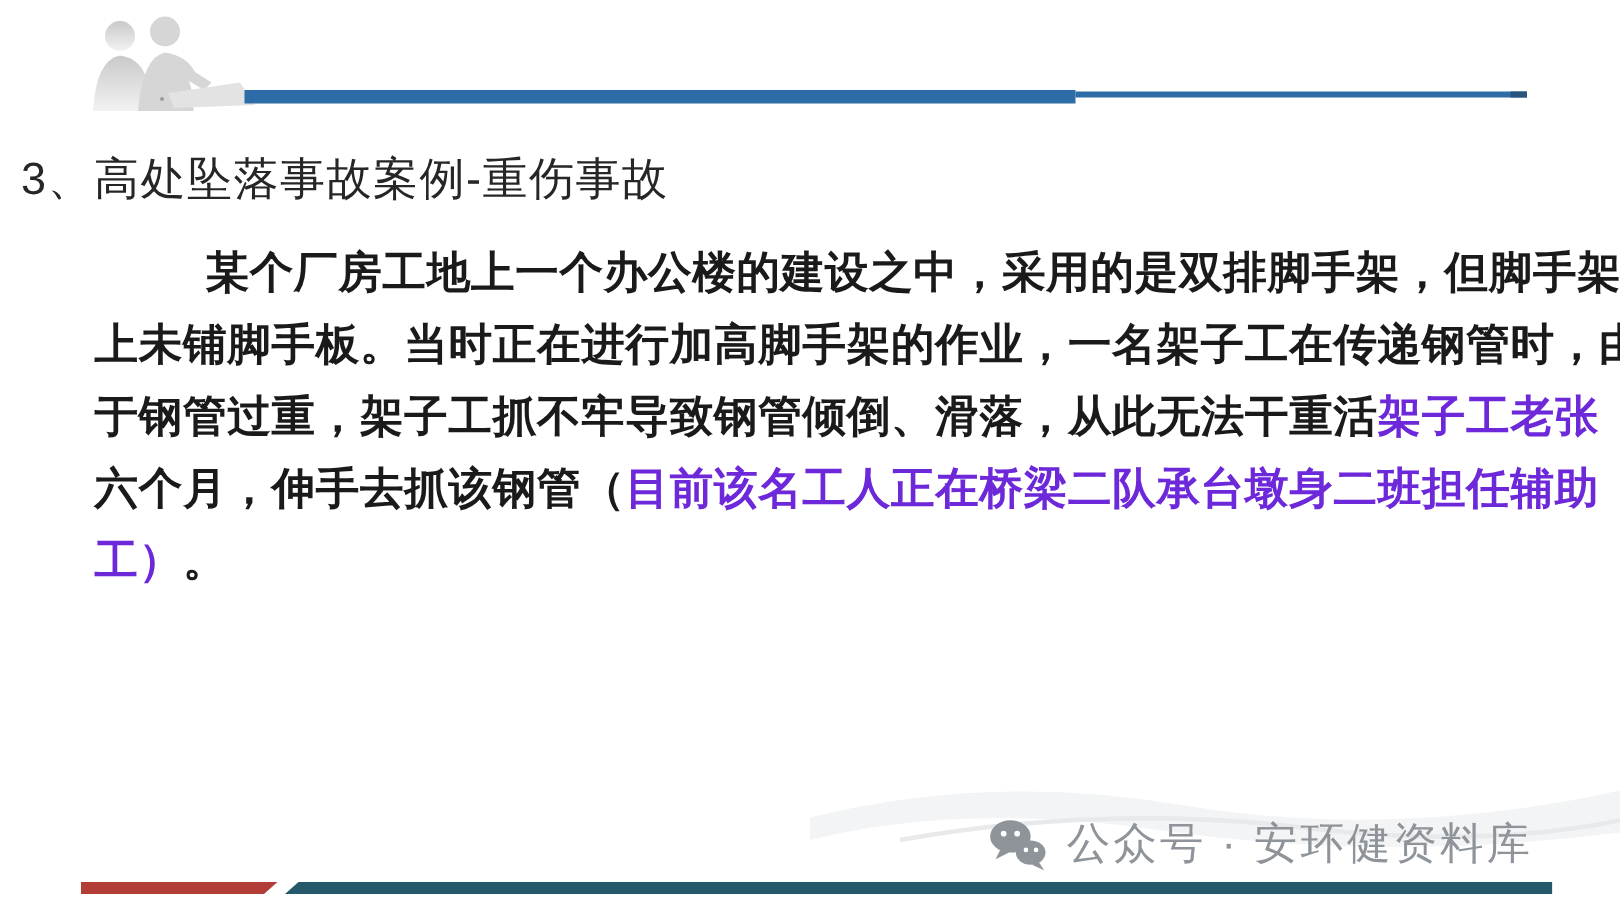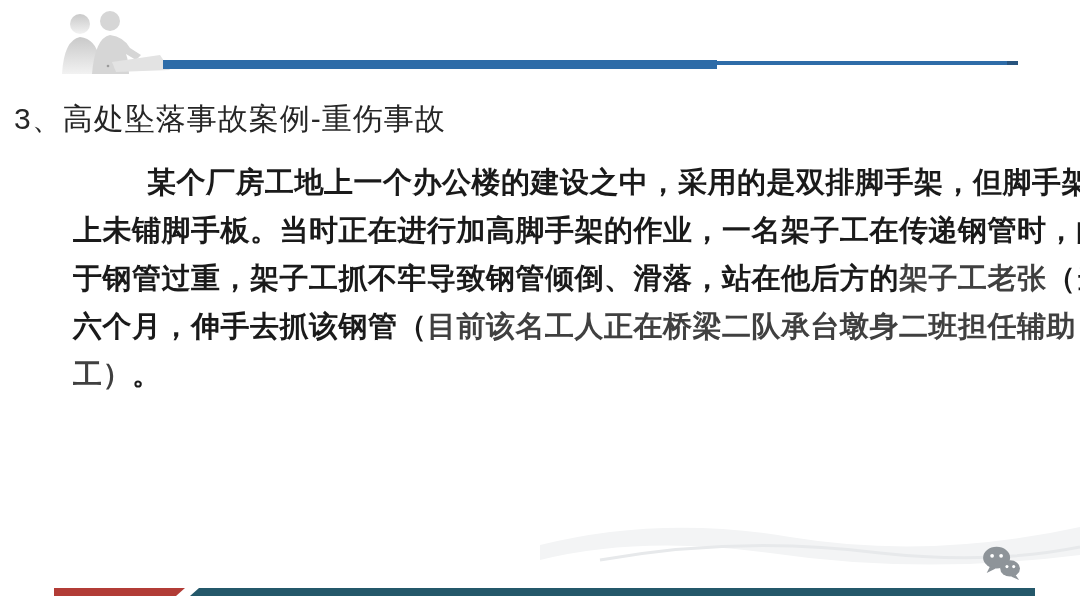--- a/index.html
+++ b/index.html
@@ -22,23 +22,23 @@
     font-size:30px;color:#262626;letter-spacing:1px;font-weight:500;
     white-space:nowrap;
   }
 
   
   .case-paragraph{
     position:absolute;left:63px;top:158px;width:960px;
     font-size:29px;font-weight:bold;color:#1a1a1a;
     line-height:48px;letter-spacing:0.5px;
   }
-  .case-paragraph .line{white-space:nowrap;margin-left:10px;}
+  .case-paragraph .line{white-space:nowrap;}
   .case-paragraph .line.indent{text-indent:74px;}
-  .case-paragraph .red{color:#404040;}
+  .case-paragraph .red{color:#6d28d9;}
 
   
   .cause-line{
     position:absolute;left:74px;top:458px;
     font-family:"Liberation Serif","DejaVu Serif",serif;
     font-size:28px;color:#2e3192;letter-spacing:0.5px;white-space:nowrap;
   }
 
   
   .footer-waves{position:absolute;right:0;top:505px;width:540px;height:85px;pointer-events:none;}
@@ -81,21 +81,21 @@
   <div class="top-bar-thick"></div>
   <div class="top-bar-thin">
     <div class="endcap"></div>
   </div>
 
   <div class="slide-title">3、高处坠落事故案例-重伤事故</div>
 
   <div class="case-paragraph">
       <div class="line indent"><span>某个厂房工地上一个办公楼的建设之中，采用的是双排脚手架，但脚手架</span></div>
       <div class="line"><span>上未铺脚手板。当时正在进行加高脚手架的作业，一名架子工在传递钢管时，由</span></div>
-      <div class="line"><span>于钢管过重，架子工抓不牢导致钢管倾倒、滑落，站在他后方的</span><span class="red">架子工老张</span><span>（当</span></div>
+      <div class="line"><span>于钢管过重，架子工抓不牢导致钢管倾倒、滑落，从此无法干重活</span><span class="red">架子工老张</span><span>（当</span></div>
       <div class="line"><span>六个月，伸手去抓该钢管（</span><span class="red">目前该名工人正在桥梁二队承台墩身二班担任辅助</span></div>
       <div class="line"><span class="red">工）</span><span>。</span></div>
     </div>
 
 
   <svg class="footer-waves" viewBox="0 0 540 85" aria-hidden="true">
     <path d="M0 40 Q120 10 250 32 Q390 55 540 22 L540 50 Q380 70 230 48 Q100 30 0 55 Z" fill="#f3f4f5"></path>
     <path d="M60 55 Q200 30 340 48 Q450 60 540 42" fill="none" stroke="#e7e9eb" stroke-width="3"></path>
   </svg>
 
@@ -107,18 +107,19 @@
         <ellipse cx="31" cy="26" rx="11" ry="9"></ellipse>
         <path d="M37 33 L41 39 L32 35 Z"></path>
       </g>
       <g fill="#ffffff">
         <circle cx="11" cy="12" r="2.1"></circle>
         <circle cx="21" cy="12" r="2.1"></circle>
         <circle cx="27.5" cy="24" r="1.7"></circle>
         <circle cx="35" cy="24" r="1.7"></circle>
       </g>
     </svg>
+    <span>公众号 · 安环健资料库</span>
   </div>
 
   <div class="bottom-red-bar"></div>
   <div class="bottom-teal-bar"></div>
 
 </div>
 
 </body></html>

